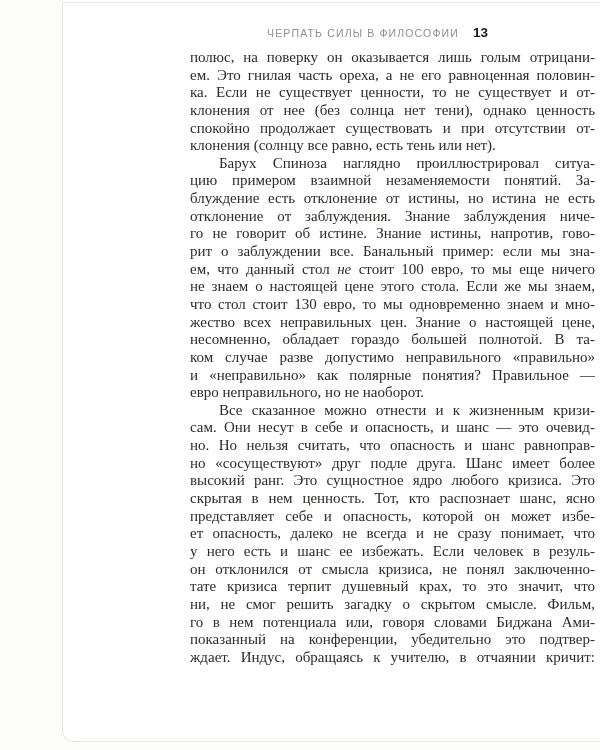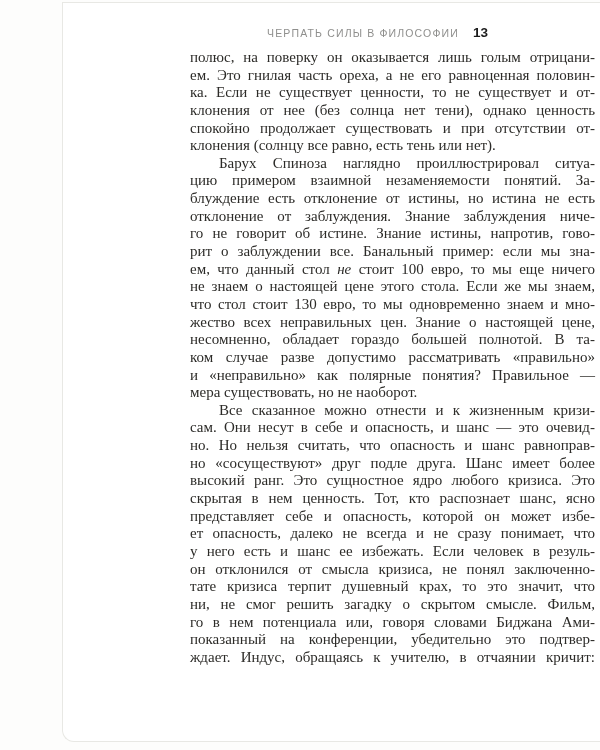--- a/index.html
+++ b/index.html
@@ -91,23 +91,23 @@
           <div class="line">цию примером взаимной незаменяемости понятий. За-</div>
           <div class="line">блуждение есть отклонение от истины, но истина не есть</div>
           <div class="line">отклонение от заблуждения. Знание заблуждения ниче-</div>
           <div class="line">го не говорит об истине. Знание истины, напротив, гово-</div>
           <div class="line">рит о заблуждении все. Банальный пример: если мы зна-</div>
           <div class="line">ем, что данный стол <em>не</em> стоит 100 евро, то мы еще ничего</div>
           <div class="line">не знаем о настоящей цене этого стола. Если же мы знаем,</div>
           <div class="line">что стол стоит 130 евро, то мы одновременно знаем и мно-</div>
           <div class="line">жество всех неправильных цен. Знание о настоящей цене,</div>
           <div class="line">несомненно, обладает гораздо большей полнотой. В та-</div>
-          <div class="line">ком случае разве допустимо рассматривать «правильно»</div>
+          <div class="line">ком случае разве допустимо неправильного «правильно»</div>
           <div class="line">и «неправильно» как полярные понятия? Правильное —</div>
-          <div class="line last">мера существовать, но не наоборот.</div>
+          <div class="line last">евро неправильного, но не наоборот.</div>
         </div>
         <div>
           <div class="line indent">Все сказанное можно отнести и к жизненным кризи-</div>
           <div class="line">сам. Они несут в себе и опасность, и шанс — это очевид-</div>
           <div class="line">но. Но нельзя считать, что опасность и шанс равноправ-</div>
           <div class="line">но «сосуществуют» друг подле друга. Шанс имеет более</div>
           <div class="line">высокий ранг. Это сущностное ядро любого кризиса. Это</div>
           <div class="line">скрытая в нем ценность. Тот, кто распознает шанс, ясно</div>
           <div class="line">представляет себе и опасность, которой он может избе-</div>
           <div class="line">ет опасность, далеко не всегда и не сразу понимает, что</div>

